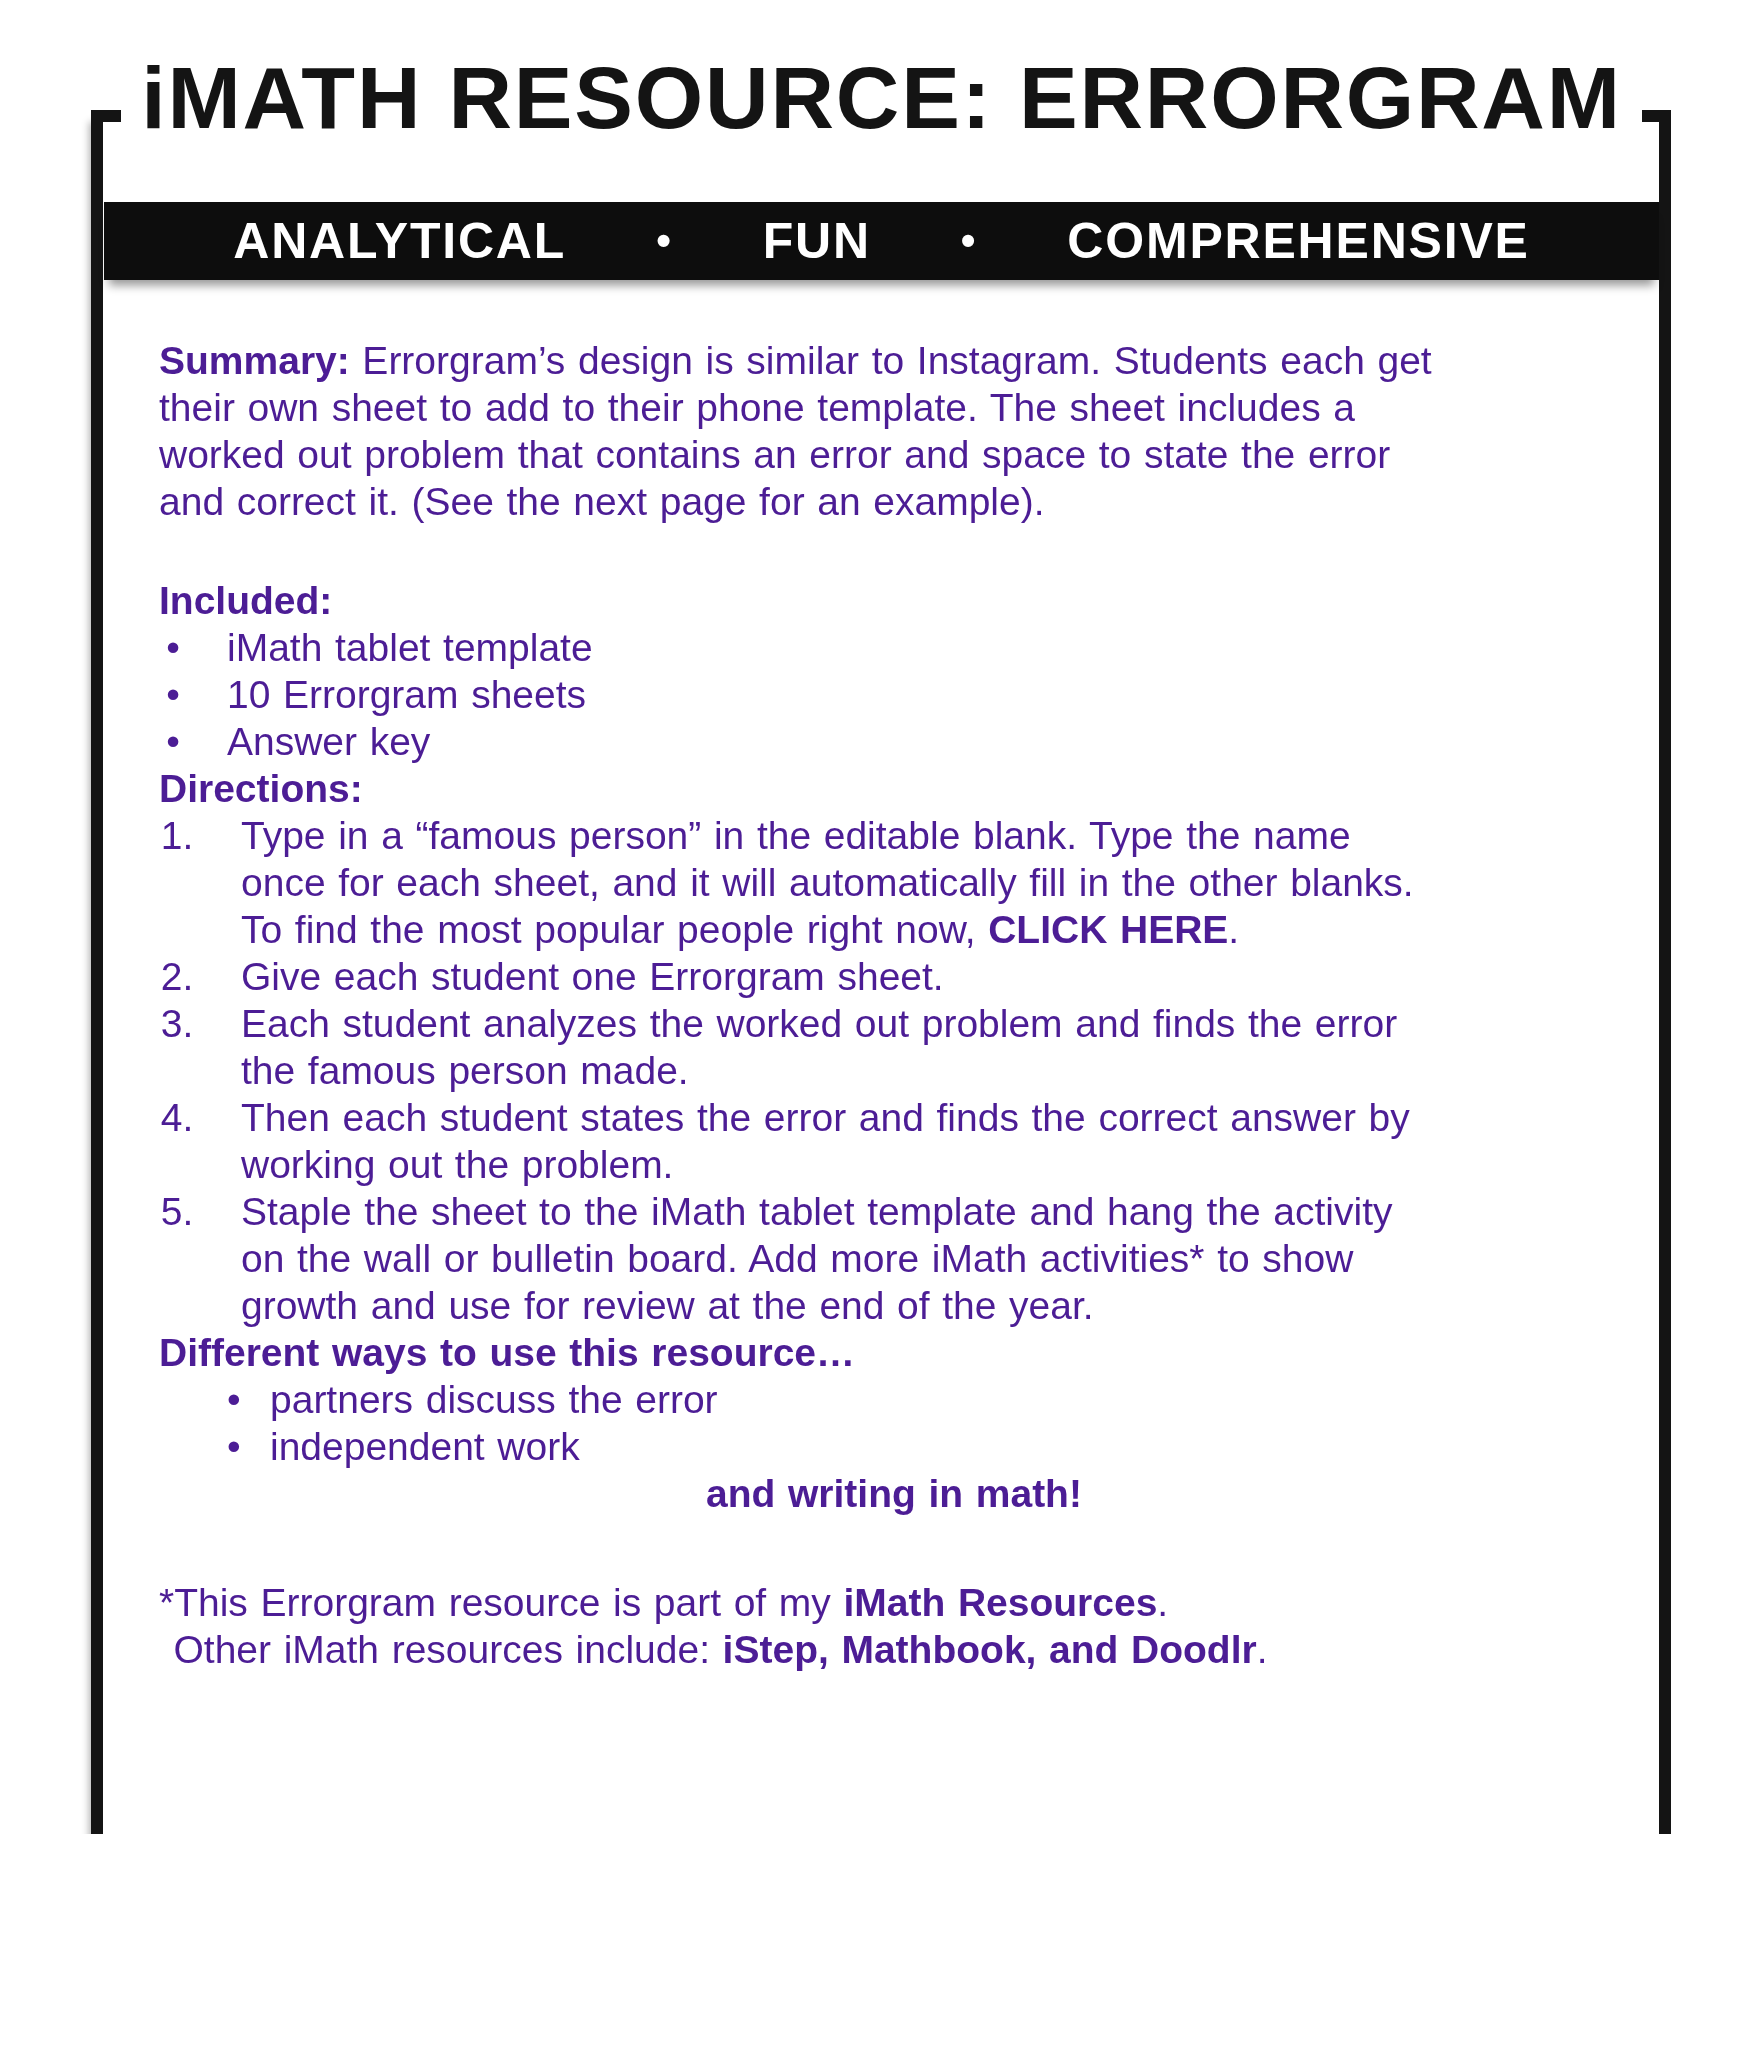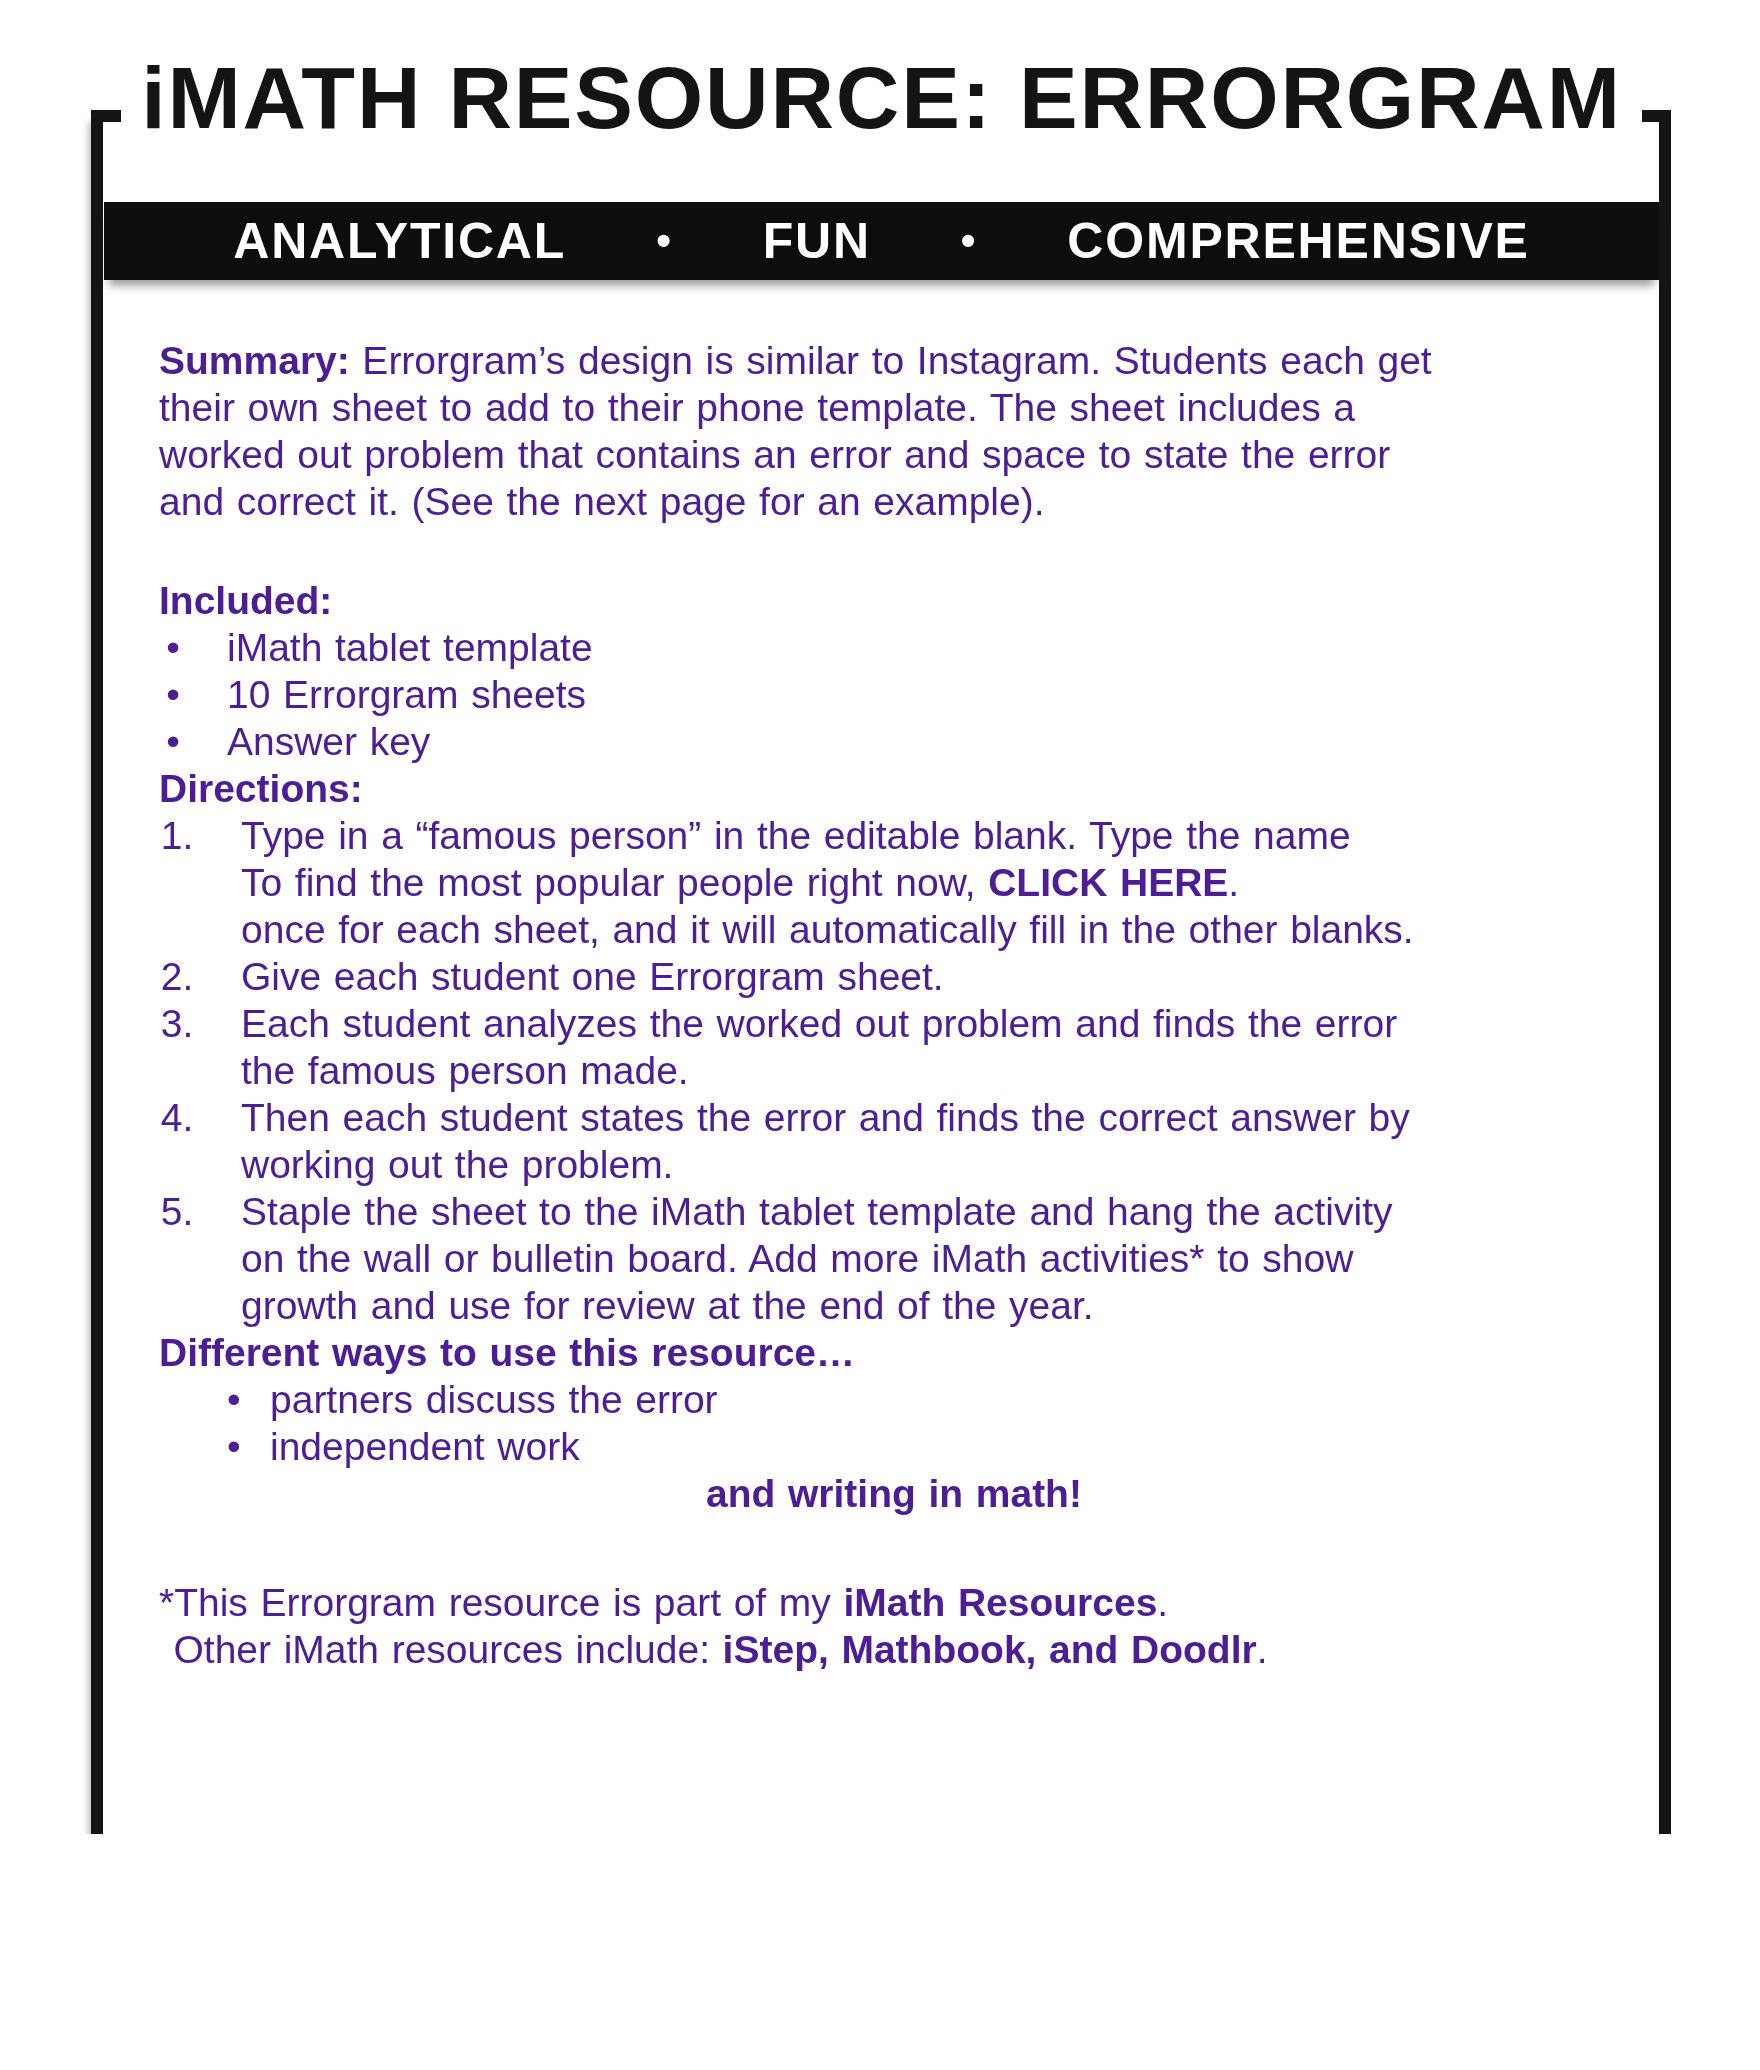--- a/index.html
+++ b/index.html
@@ -110,22 +110,22 @@
       <li><span class="blt">•</span><span>iMath tablet template</span></li>
       <li><span class="blt">•</span><span>10 Errorgram sheets</span></li>
       <li><span class="blt">•</span><span>Answer key</span></li>
     </ul>
 
     <div class="sec">Directions:</div>
     <ol class="plain dir">
       <li>
         <span class="num">1.</span>
         <span class="ln">Type in a “famous person” in the editable blank. Type the name</span>
+        <span class="ln">once for each sheet, and it will automatically fill in the other blanks.</span>
         <span class="ln"><span>To find the most popular people right now, </span><b class="link">CLICK HERE</b><span>.</span></span>
-        <span class="ln">once for each sheet, and it will automatically fill in the other blanks.</span>
       </li>
       <li>
         <span class="num">2.</span>
         <span class="ln">Give each student one Errorgram sheet.</span>
       </li>
       <li>
         <span class="num">3.</span>
         <span class="ln">Each student analyzes the worked out problem and finds the error</span>
         <span class="ln">the famous person made.</span>
       </li>

